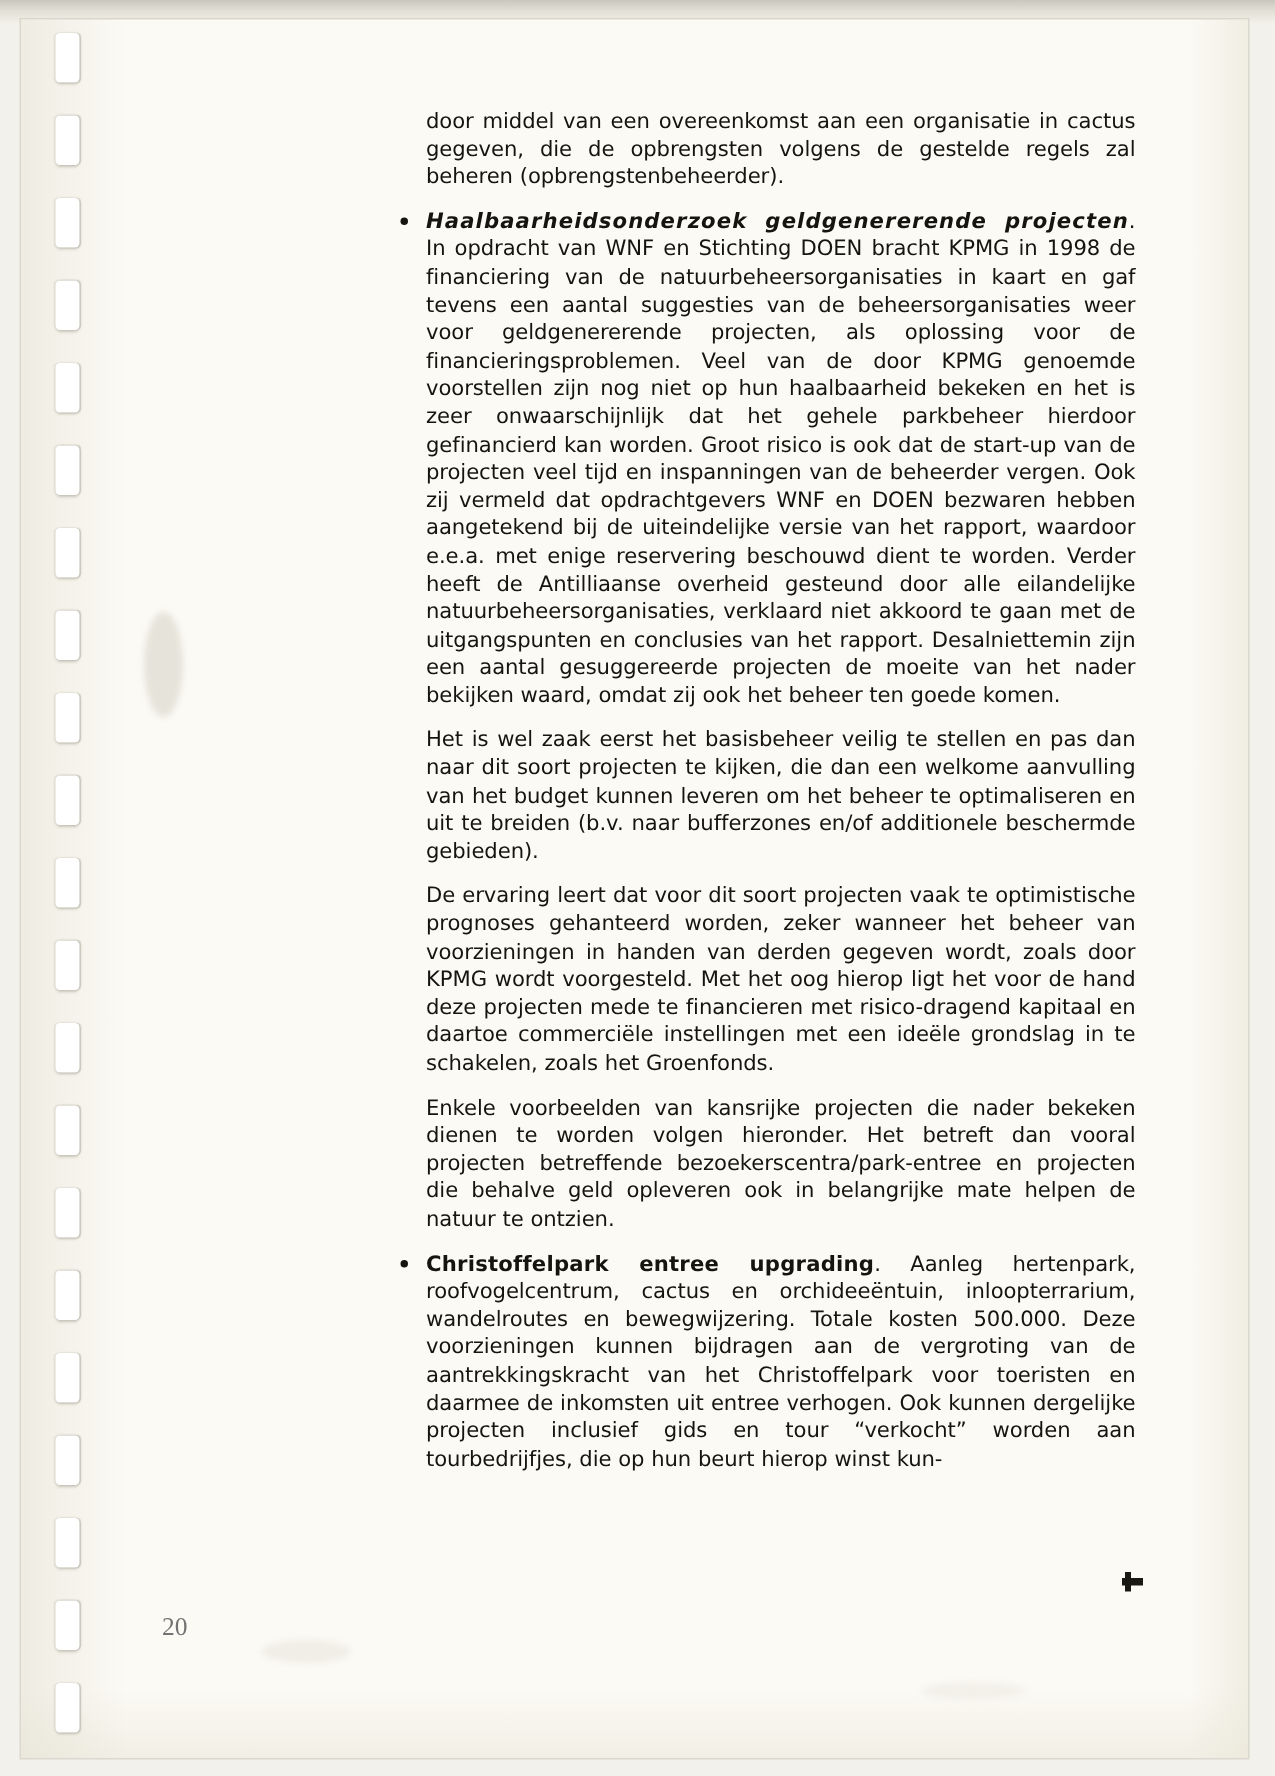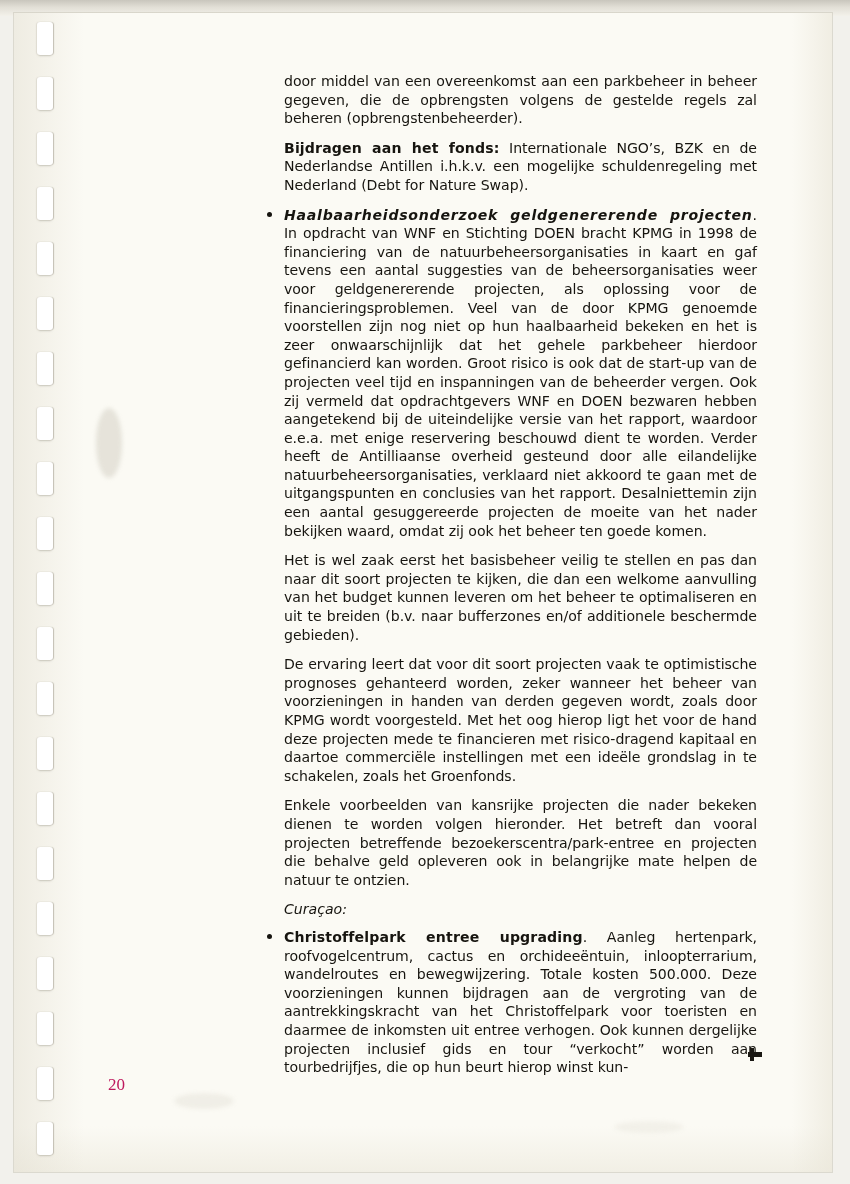--- a/index.html
+++ b/index.html
@@ -141,21 +141,21 @@
     font-weight: 500;
   }
 
   
   #folio {
     position: absolute;
     left: 108px;
     top: 1075px;
     font-family: "Liberation Serif", serif;
     font-size: 17px;
-    color: #be185d;
+    color: #737373;
     z-index: 4;
   }
 
   
   #stray-mark {
     position: absolute;
     left: 748px;
     top: 1052px;
     width: 14px;
     height: 5px;
@@ -202,37 +202,35 @@
   <div class="punch" style="top:792px;"></div>
   <div class="punch" style="top:847px;"></div>
   <div class="punch" style="top:902px;"></div>
   <div class="punch" style="top:957px;"></div>
   <div class="punch" style="top:1012px;"></div>
   <div class="punch" style="top:1067px;"></div>
   <div class="punch" style="top:1122px;"></div>
 
   <div id="text-column">
 
-    <p class="para">door middel van een overeenkomst aan een parkbeheer in beheer gegeven, die de opbrengsten volgens de gestelde regels zal beheren (opbrengstenbeheerder).</p>
-
-    <p class="para"><span class="lead">Bijdragen aan het fonds:</span><span> Internationale NGO’s, BZK en de Nederlandse Antillen i.h.k.v. een mogelijke schuldenregeling met Nederland (Debt for Nature Swap).</span></p>
+    <p class="para">door middel van een overeenkomst aan een organisatie in cactus gegeven, die de opbrengsten volgens de gestelde regels zal beheren (opbrengstenbeheerder).</p>
+
 
 
     <div class="bullet-row">
       <span class="bullet-dot"></span>
       <p class="para"><span class="lead-wide">Haalbaarheidsonderzoek geldgenererende projecten</span><span>. In opdracht van WNF en Stichting DOEN bracht KPMG in 1998 de financiering van de natuurbeheersorganisaties in kaart en gaf tevens een aantal suggesties van de beheersorganisaties weer voor geldgenererende projecten, als oplossing voor de financieringsproblemen. Veel van de door KPMG genoemde voorstellen zijn nog niet op hun haalbaarheid bekeken en het is zeer onwaarschijnlijk dat het gehele parkbeheer hierdoor gefinancierd kan worden. Groot risico is ook dat de start-up van de projecten veel tijd en inspanningen van de beheerder vergen. Ook zij vermeld dat opdrachtgevers WNF en DOEN bezwaren hebben aangetekend bij de uiteindelijke versie van het rapport, waardoor e.e.a. met enige reservering beschouwd dient te worden. Verder heeft de Antilliaanse overheid gesteund door alle eilandelijke natuurbeheersorganisaties, verklaard niet akkoord te gaan met de uitgangspunten en conclusies van het rapport. Desalniettemin zijn een aantal gesuggereerde projecten de moeite van het nader bekijken waard, omdat zij ook het beheer ten goede komen.</span></p>
     </div>
 
     <p class="para">Het is wel zaak eerst het basisbeheer veilig te stellen en pas dan naar dit soort projecten te kijken, die dan een welkome aanvulling van het budget kunnen leveren om het beheer te optimaliseren en uit te breiden (b.v. naar bufferzones en/of additionele beschermde gebieden).</p>
 
     <p class="para">De ervaring leert dat voor dit soort projecten vaak te optimistische prognoses gehanteerd worden, zeker wanneer het beheer van voorzieningen in handen van derden gegeven wordt, zoals door KPMG wordt voorgesteld. Met het oog hierop ligt het voor de hand deze projecten mede te financieren met risico-dragend kapitaal en daartoe commerciële instellingen met een ideële grondslag in te schakelen, zoals het Groenfonds.</p>
 
     <p class="para">Enkele voorbeelden van kansrijke projecten die nader bekeken dienen te worden volgen hieronder. Het betreft dan vooral projecten betreffende bezoekerscentra/park-entree en projecten die behalve geld opleveren ook in belangrijke mate helpen de natuur te ontzien.</p>
 
-    <p class="subhead">Curaçao:</p>
 
     <div class="bullet-row">
       <span class="bullet-dot"></span>
       <p class="para"><span class="lead">Christoffelpark entree upgrading</span><span>. Aanleg hertenpark, roofvogelcentrum, cactus en orchideeëntuin, inloopterrarium, wandelroutes en bewegwijzering. Totale kosten 500.000. Deze voorzieningen kunnen bijdragen aan de vergroting van de aantrekkingskracht van het Christoffelpark voor toeristen en daarmee de inkomsten uit entree verhogen. Ook kunnen dergelijke projecten inclusief gids en tour “verkocht” worden aan tourbedrijfjes, die op hun beurt hierop winst kun-</span></p>
     </div>
 
   </div>
 
   <div id="folio">20</div>
   <div id="stray-mark"></div>

